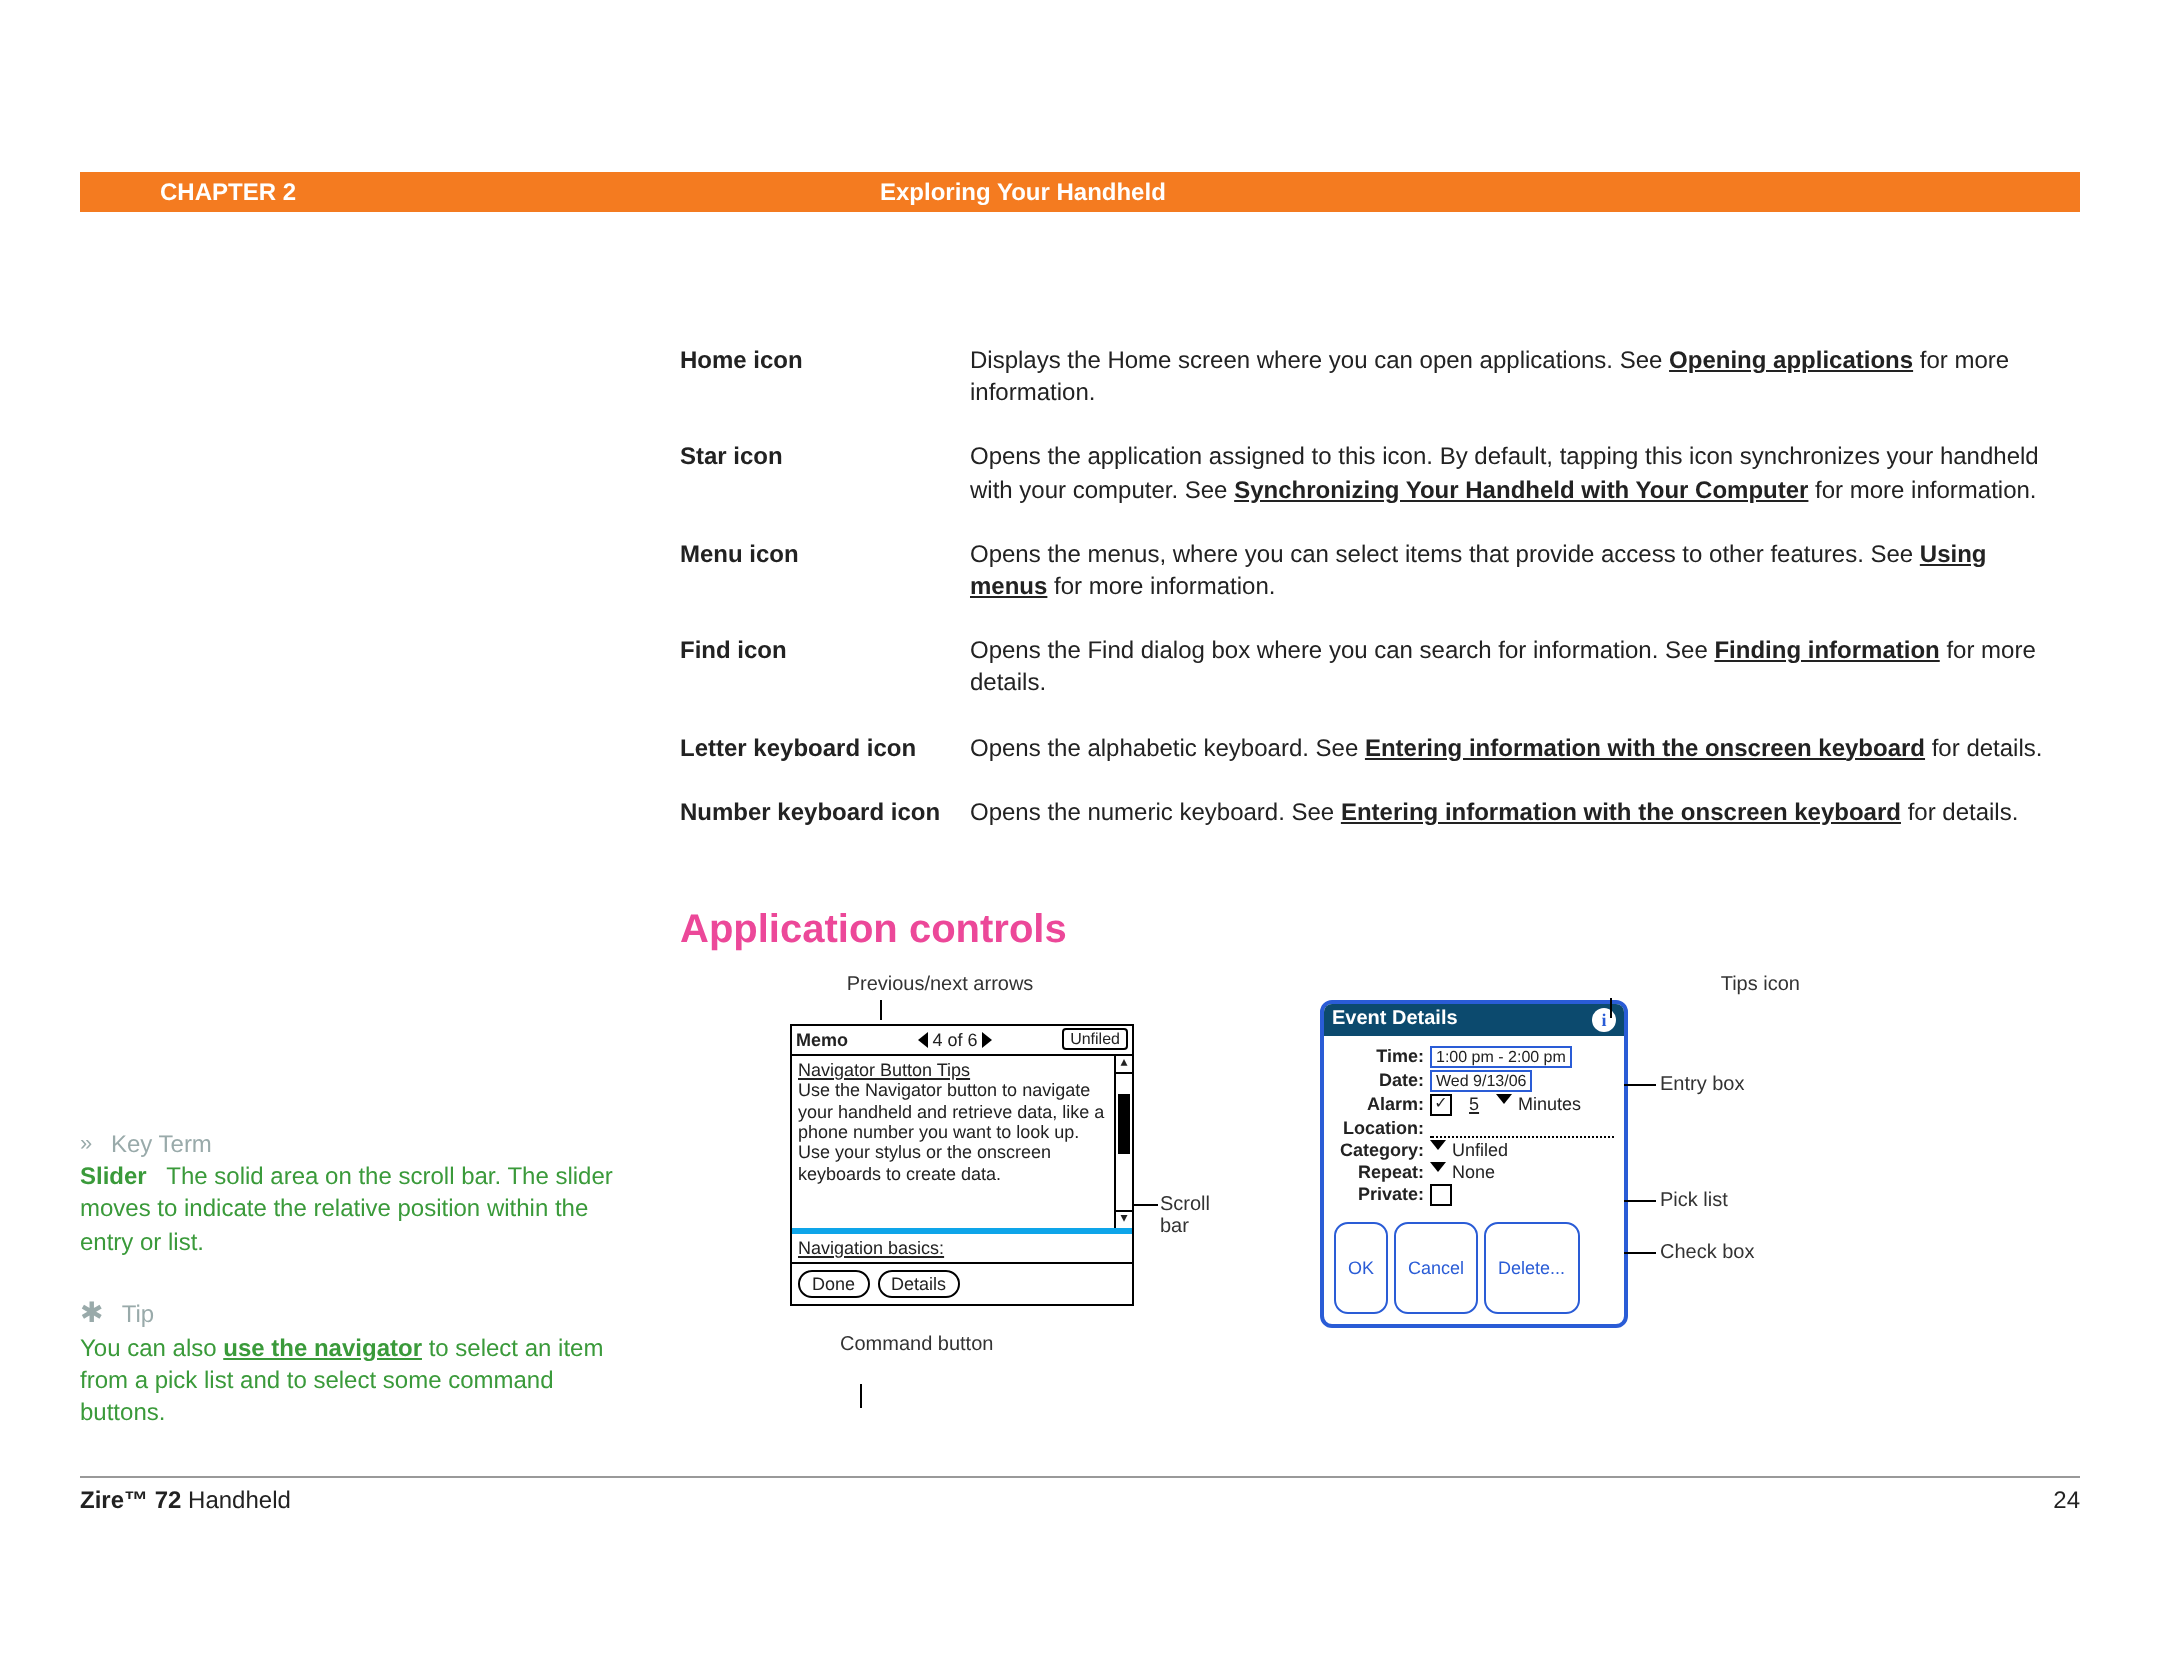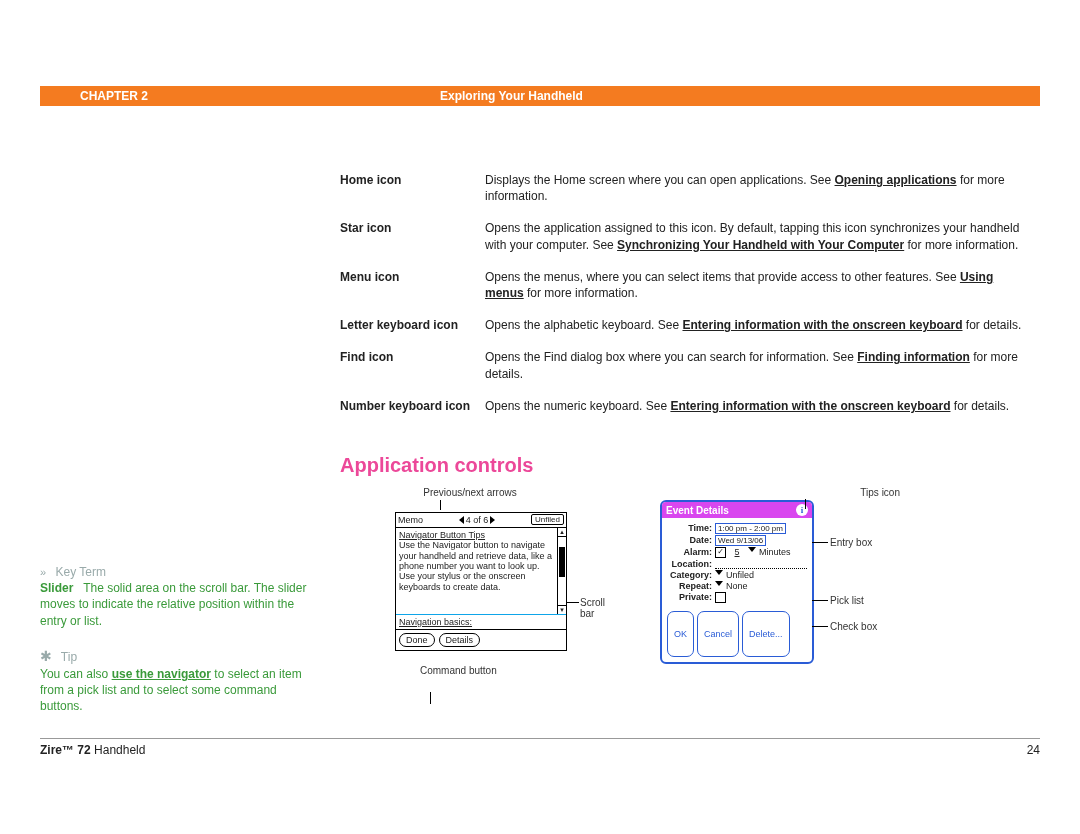--- a/index.html
+++ b/index.html
@@ -62,52 +62,52 @@
     font-family: Arial, sans-serif;
     background:#fff;
   }
   .panel-titlebar {
     display:flex; align-items:center; justify-content:space-between;
     border-bottom:1px solid #000;
     background:#fff;
     height:14px;
     padding:0 2px;
   }
-  .panel-titlebar .name{font-weight:normal;}
+  .panel-titlebar .name{font-weight:bold;}
   .panel-body {
     height:86px;
     display:flex;
   }
   .panel-text { flex:1; padding:2px 3px; line-height:1.15;}
   .scrollbar {
     width:8px; border-left:1px solid #000;
     display:flex;flex-direction:column;
   }
   .scroll-arrow{height:8px;text-align:center;font-size:7px;line-height:8px;border-bottom:1px solid #000;border-top:1px solid #000;}
   .scroll-arrow:first-child{border-top:none;}
   .scroll-arrow:last-child{border-bottom:none;}
   .scroll-track{flex:1;position:relative;}
   .scroll-thumb{position:absolute;top:10px;left:1px;right:1px;height:30px;background:#000;}
-  .panel-section-h {border-top:1px solid #0ea5e9;padding:2px 3px;text-decoration:underline;}
+  .panel-section-h {border-top:3px solid #0ea5e9;padding:2px 3px;text-decoration:underline;}
   .panel-body2{padding:2px 3px;line-height:1.15;}
   .panel-buttons{border-top:1px solid #000;padding:3px;display:flex;gap:4px;}
   .pbtn{border:1px solid #000;border-radius:7px;padding:0 6px;font-size:9px;line-height:12px;}
   .tri-nav{display:inline-flex;align-items:center;gap:2px;}
   .tri{display:inline-block;width:0;height:0;}
   .tri.left{border-top:4px solid transparent;border-bottom:4px solid transparent;border-right:5px solid #000;}
   .tri.right{border-top:4px solid transparent;border-bottom:4px solid transparent;border-left:5px solid #000;}
   .cat-tab{border:1px solid #000;border-radius:2px;padding:0 3px;font-size:8px;}
   
   .eventpanel{
     border:2px solid #2a5cd6; border-radius:6px; width:150px; font-size:9px;
     background:#fff;overflow:hidden;
   }
   .event-title{
-    background:#d946ef;color:#fff;font-weight:bold;
-    display:flex;justify-content:space-between;align-items:flex-end;
+    background:#0c4a6e;color:#fff;font-weight:bold;
+    display:flex;justify-content:space-between;align-items:center;
     padding:2px 4px;font-size:10px;gap:40px;
   }
   .info-i{display:inline-block;width:12px;height:12px;background:#fff;color:#2a5cd6;border-radius:50%;text-align:center;font-weight:bold;font-size:9px;line-height:12px;font-family:Georgia,serif;}
   .event-body{padding:4px 5px;}
   .erow{display:flex;align-items:flex-start;gap:3px;margin:1px 0;}
   .erow .lbl{width:45px;text-align:right;font-weight:bold;}
   .ebox{border:1px solid #2a5cd6;padding:0 2px;font-size:8px;}
   .dot-under{border-bottom:1px dotted #000;flex:1;height:9px;}
   .ck{display:inline-block;width:9px;height:9px;border:1px solid #000;text-align:center;line-height:8px;font-size:8px;}
   .pickarrow{display:inline-block;width:0;height:0;border-left:4px solid transparent;border-right:4px solid transparent;border-top:5px solid #000;}
@@ -155,26 +155,26 @@
           </tr>
           <tr>
             <td class="term">Star icon</td>
             <td><span>Opens the application assigned to this icon. By default, tapping this icon synchronizes your handheld with your computer. See </span><a href="#" class="bold-link">Synchronizing Your Handheld with Your Computer</a><span> for more information.</span></td>
           </tr>
           <tr>
             <td class="term">Menu icon</td>
             <td><span>Opens the menus, where you can select items that provide access to other features. See </span><a href="#" class="bold-link">Using menus</a><span> for more information.</span></td>
           </tr>
           <tr>
+            <td class="term">Find icon</td>
+            <td><span>Opens the Find dialog box where you can search for information. See </span><a href="#" class="bold-link">Finding information</a><span> for more details.</span></td>
+          </tr>
+          <tr>
             <td class="term">Letter keyboard icon</td>
             <td><span>Opens the alphabetic keyboard. See </span><a href="#" class="bold-link">Entering information with the onscreen keyboard</a><span> for details.</span></td>
-          </tr>
-          <tr>
-            <td class="term">Find icon</td>
-            <td><span>Opens the Find dialog box where you can search for information. See </span><a href="#" class="bold-link">Finding information</a><span> for more details.</span></td>
           </tr>
           <tr>
             <td class="term">Number keyboard icon</td>
             <td><span>Opens the numeric keyboard. See </span><a href="#" class="bold-link">Entering information with the onscreen keyboard</a><span> for details.</span></td>
           </tr>
         </tbody>
     </table>
 
     <h2 class="section">Application controls</h2>
 

